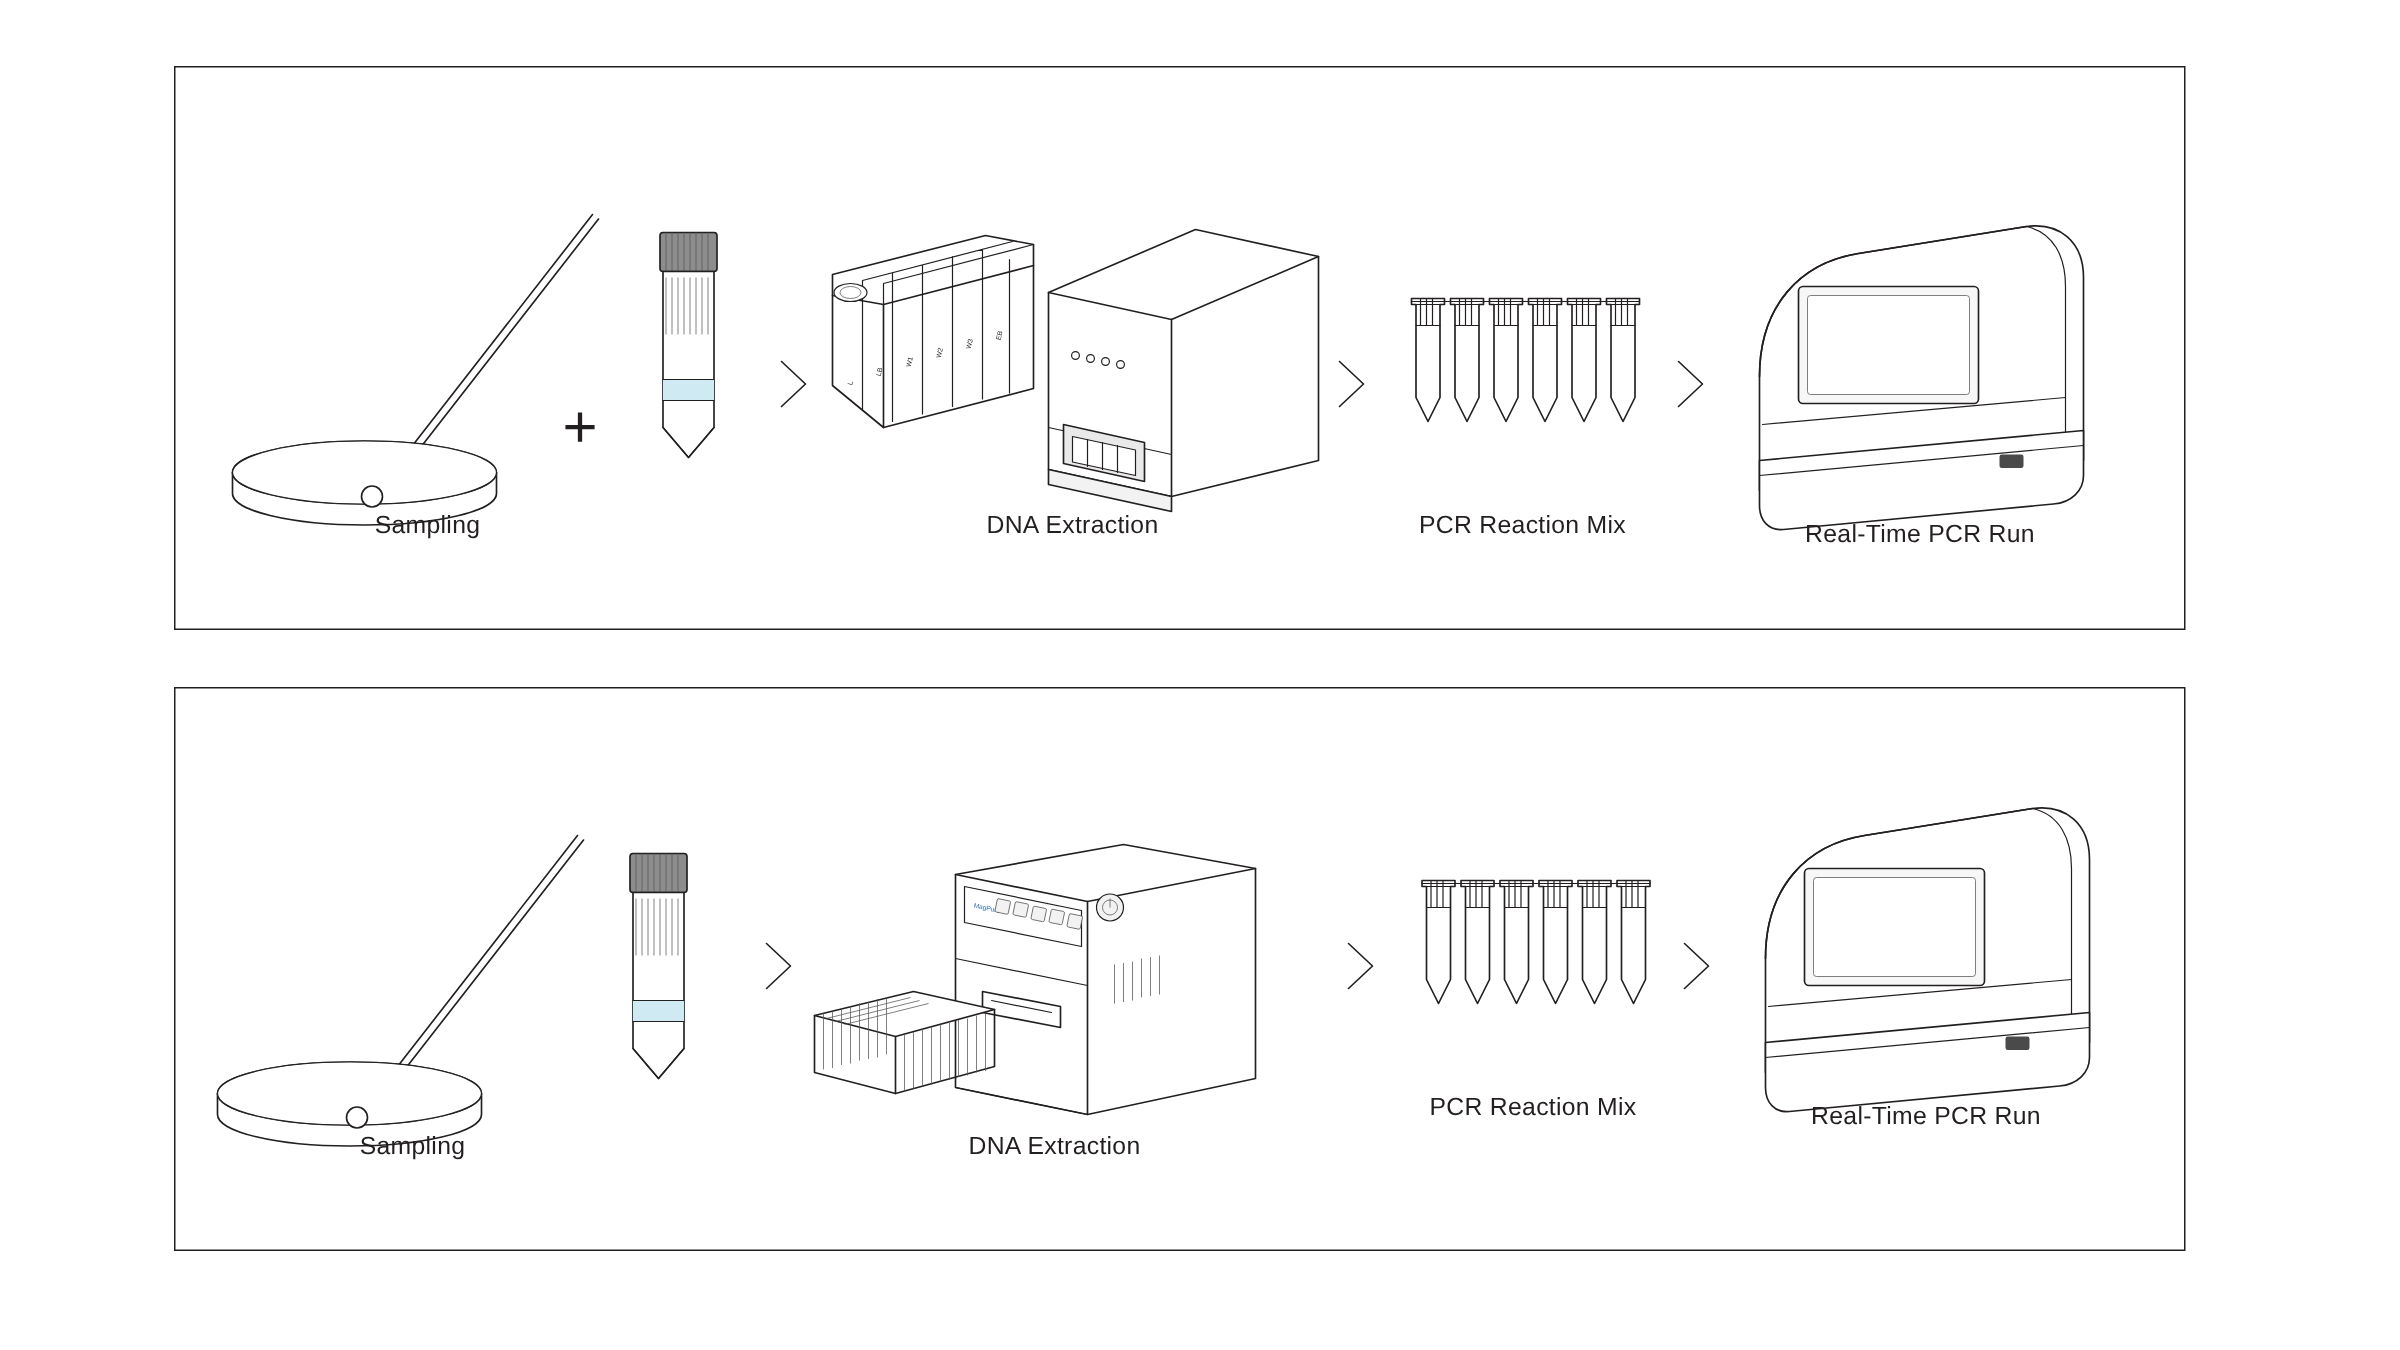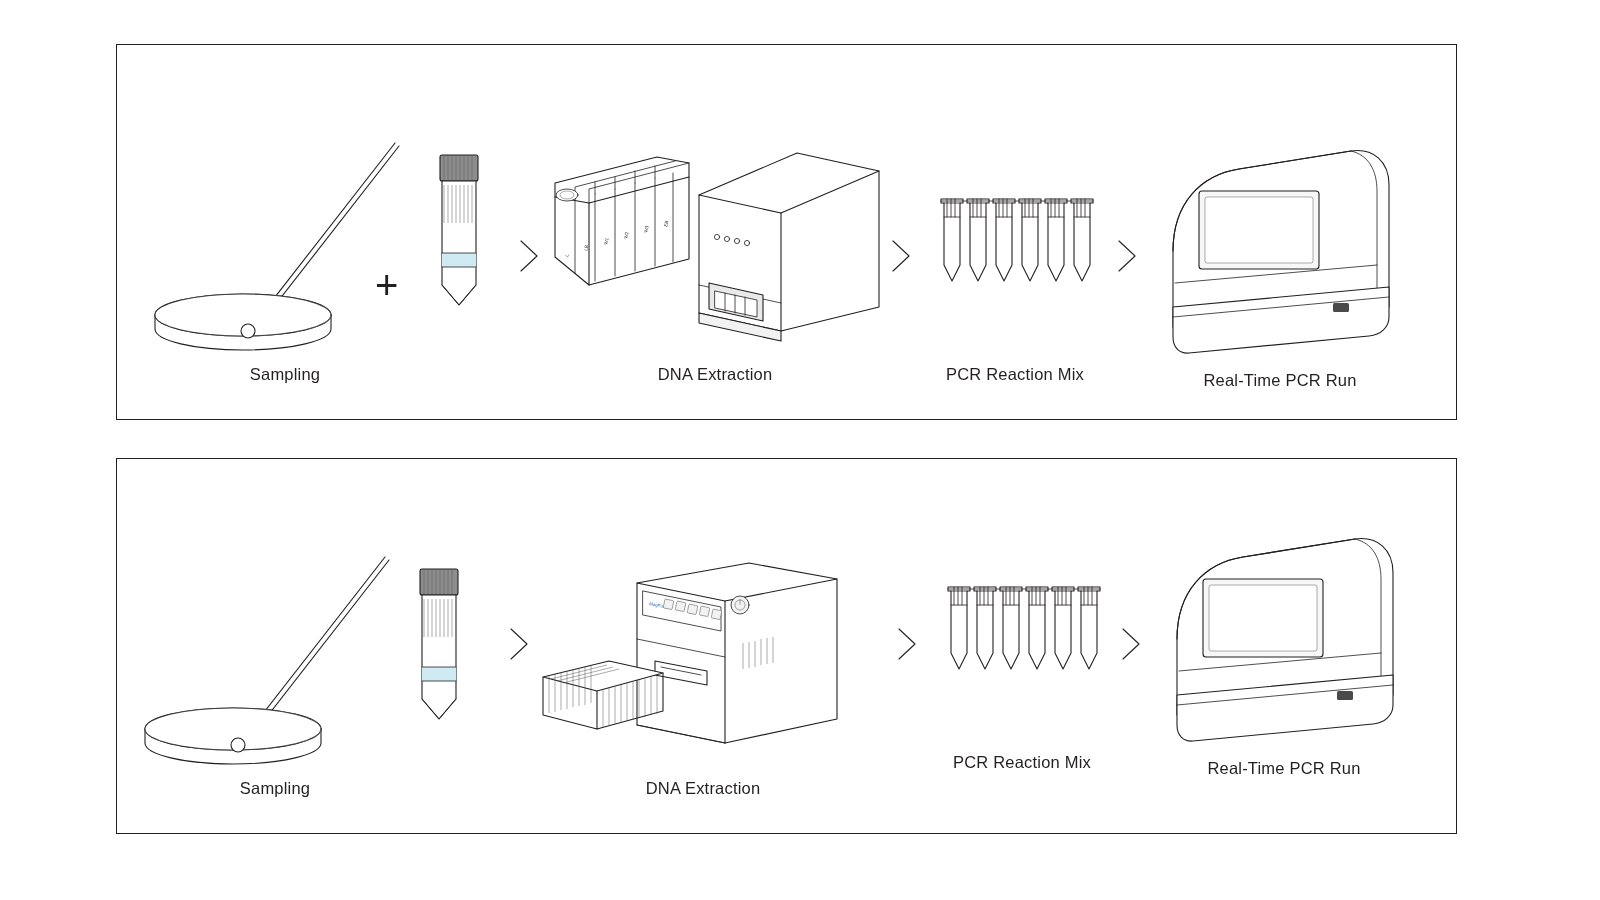--- a/index.html
+++ b/index.html
@@ -39,21 +39,20 @@
     width: 100%;
   }
   .stage-label {
     position: absolute;
     width: 100%;
     text-align: center;
     font-size: 16.5px;
     letter-spacing: 0.2px;
     color: #231f20;
     white-space: nowrap;
-    margin-top: 24px;
   }
   .chev {
     position: absolute;
     color: #231f20;
   }
   .plus {
     position: absolute;
     font-size: 40px;
     line-height: 1;
     color: #231f20;

